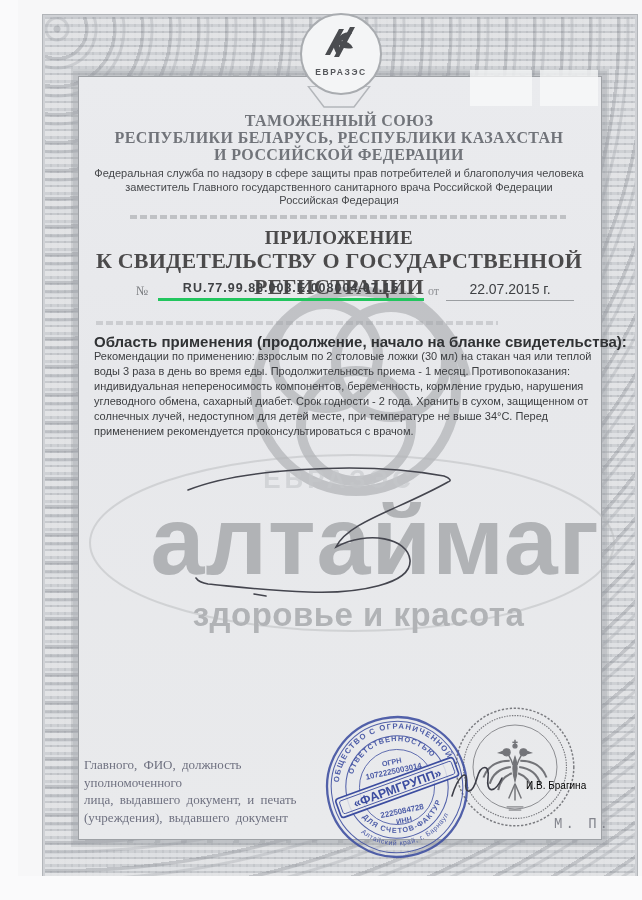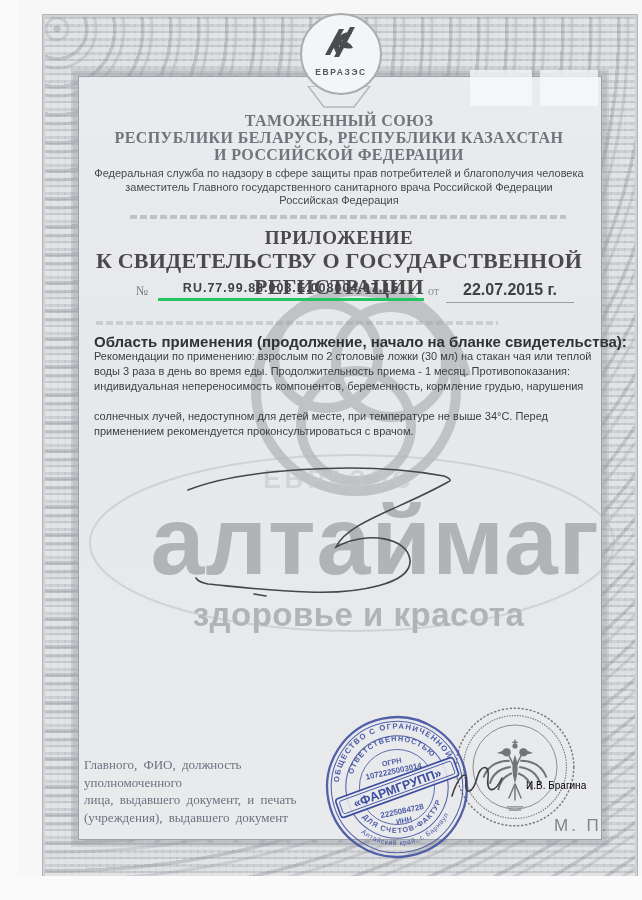--- a/index.html
+++ b/index.html
@@ -49,21 +49,21 @@
     font-weight:bold;color:#4b4a4b;z-index:4;}
   .t1{top:227px;font-size:19px;letter-spacing:.5px;}
   .t2{top:248px;font-size:22px;letter-spacing:.2px;font-family:Liberation Serif, serif;}
 
   
   .numrow{z-index:4;}
   .no-label{left:118px;top:283px;font-family:"Liberation Serif",serif;font-size:13px;color:#7c7e82;}
   .num{left:140px;top:281px;width:266px;text-align:center;font-size:12.5px;font-weight:bold;
     letter-spacing:1px;color:#3f4144;border-bottom:3px solid #22c55e;padding-bottom:3px;}
   .ot{left:410px;top:284px;font-family:"Liberation Serif",serif;font-size:12px;color:#8f9195;}
-  .date{left:428px;top:281px;width:128px;text-align:center;font-size:16px;font-weight:bold;
+  .date{left:428px;top:281px;width:128px;text-align:center;font-size:14px;font-weight:normal;
     color:#3f4144;border-bottom:1px solid #9b9ea2;padding-bottom:3px;}
 
   
   .body-head{left:76px;top:333px;font-size:15px;font-weight:bold;color:#303234;z-index:4;}
   .body-line{left:76px;font-size:11px;color:#3c3e41;white-space:nowrap;z-index:4;}
 
   
   .wm{z-index:2;}
   .ghost-label{left:60px;top:464px;width:522px;text-align:center;font-size:26px;font-weight:bold;
     letter-spacing:4px;color:#c5c7ca;opacity:.6;z-index:2;}
@@ -71,21 +71,21 @@
     letter-spacing:1px;color:#b1b3b6;line-height:1;z-index:3;}
   .tagline{left:88px;top:596px;width:505px;text-align:center;font-size:33px;font-weight:bold;
     color:#b1b3b6;letter-spacing:.5px;z-index:3;}
 
   .ink{z-index:6;}
 
   
   .caption{left:66px;top:756px;width:260px;font-family:"Liberation Serif",serif;font-size:13px;
     line-height:17.5px;color:#6f7180;word-spacing:3px;z-index:4;}
   .signatory{left:508px;top:780px;font-size:10px;color:#000000;z-index:8;}
-  .sealmark{left:536px;top:816px;font-family:Liberation Sans, sans-serif;font-size:17px;
+  .sealmark{left:536px;top:816px;font-family:Liberation Mono, monospace;font-size:14px;
     letter-spacing:3px;color:#83858d;z-index:8;}
   .stamp{z-index:7;}
 </style>
 </head>
 <body>
 
 <div class="page">
 
   <div class="frame">
     <div class="scallop sc-t"></div>
@@ -129,20 +129,21 @@
 
   <div class="abs numrow no-label">№</div>
   <div class="abs numrow num">RU.77.99.88.003.E.008004.07.15</div>
   <div class="abs numrow ot">от</div>
   <div class="abs numrow date">22.07.2015 г.</div>
 
   <div class="abs body-head">Область применения (продолжение, начало на бланке свидетельства):</div>
   <div class="abs body-line" style="top:350px">Рекомендации по применению: взрослым по 2 столовые ложки (30 мл) на стакан чая или теплой</div>
   <div class="abs body-line" style="top:365px">воды 3 раза в день во время еды. Продолжительность приема - 1 месяц. Противопоказания:</div>
   <div class="abs body-line" style="top:380px">индивидуальная непереносимость компонентов, беременность, кормление грудью, нарушения</div>
+  <div class="abs body-line" style="top:395px">углеводного обмена, сахарный диабет. Срок годности - 2 года. Хранить в сухом, защищенном от</div>
   <div class="abs body-line" style="top:410px">солнечных лучей, недоступном для детей месте, при температуре не выше 34°C. Перед</div>
   <div class="abs body-line" style="top:425px">применением рекомендуется проконсультироваться с врачом.</div>
 
   <svg class="abs wm" style="left:223px;top:278px;" width="230" height="230">
     <g fill="none" stroke="#9b9da1" stroke-width="10" opacity=".5">
       <circle cx="115" cy="113" r="100"></circle>
       <circle cx="85" cy="78" r="52"></circle>
       <circle cx="150" cy="84" r="55"></circle>
       <circle cx="115" cy="148" r="55"></circle>
       <path d="M 150 12 A 120 120 0 0 1 225 98"></path>

